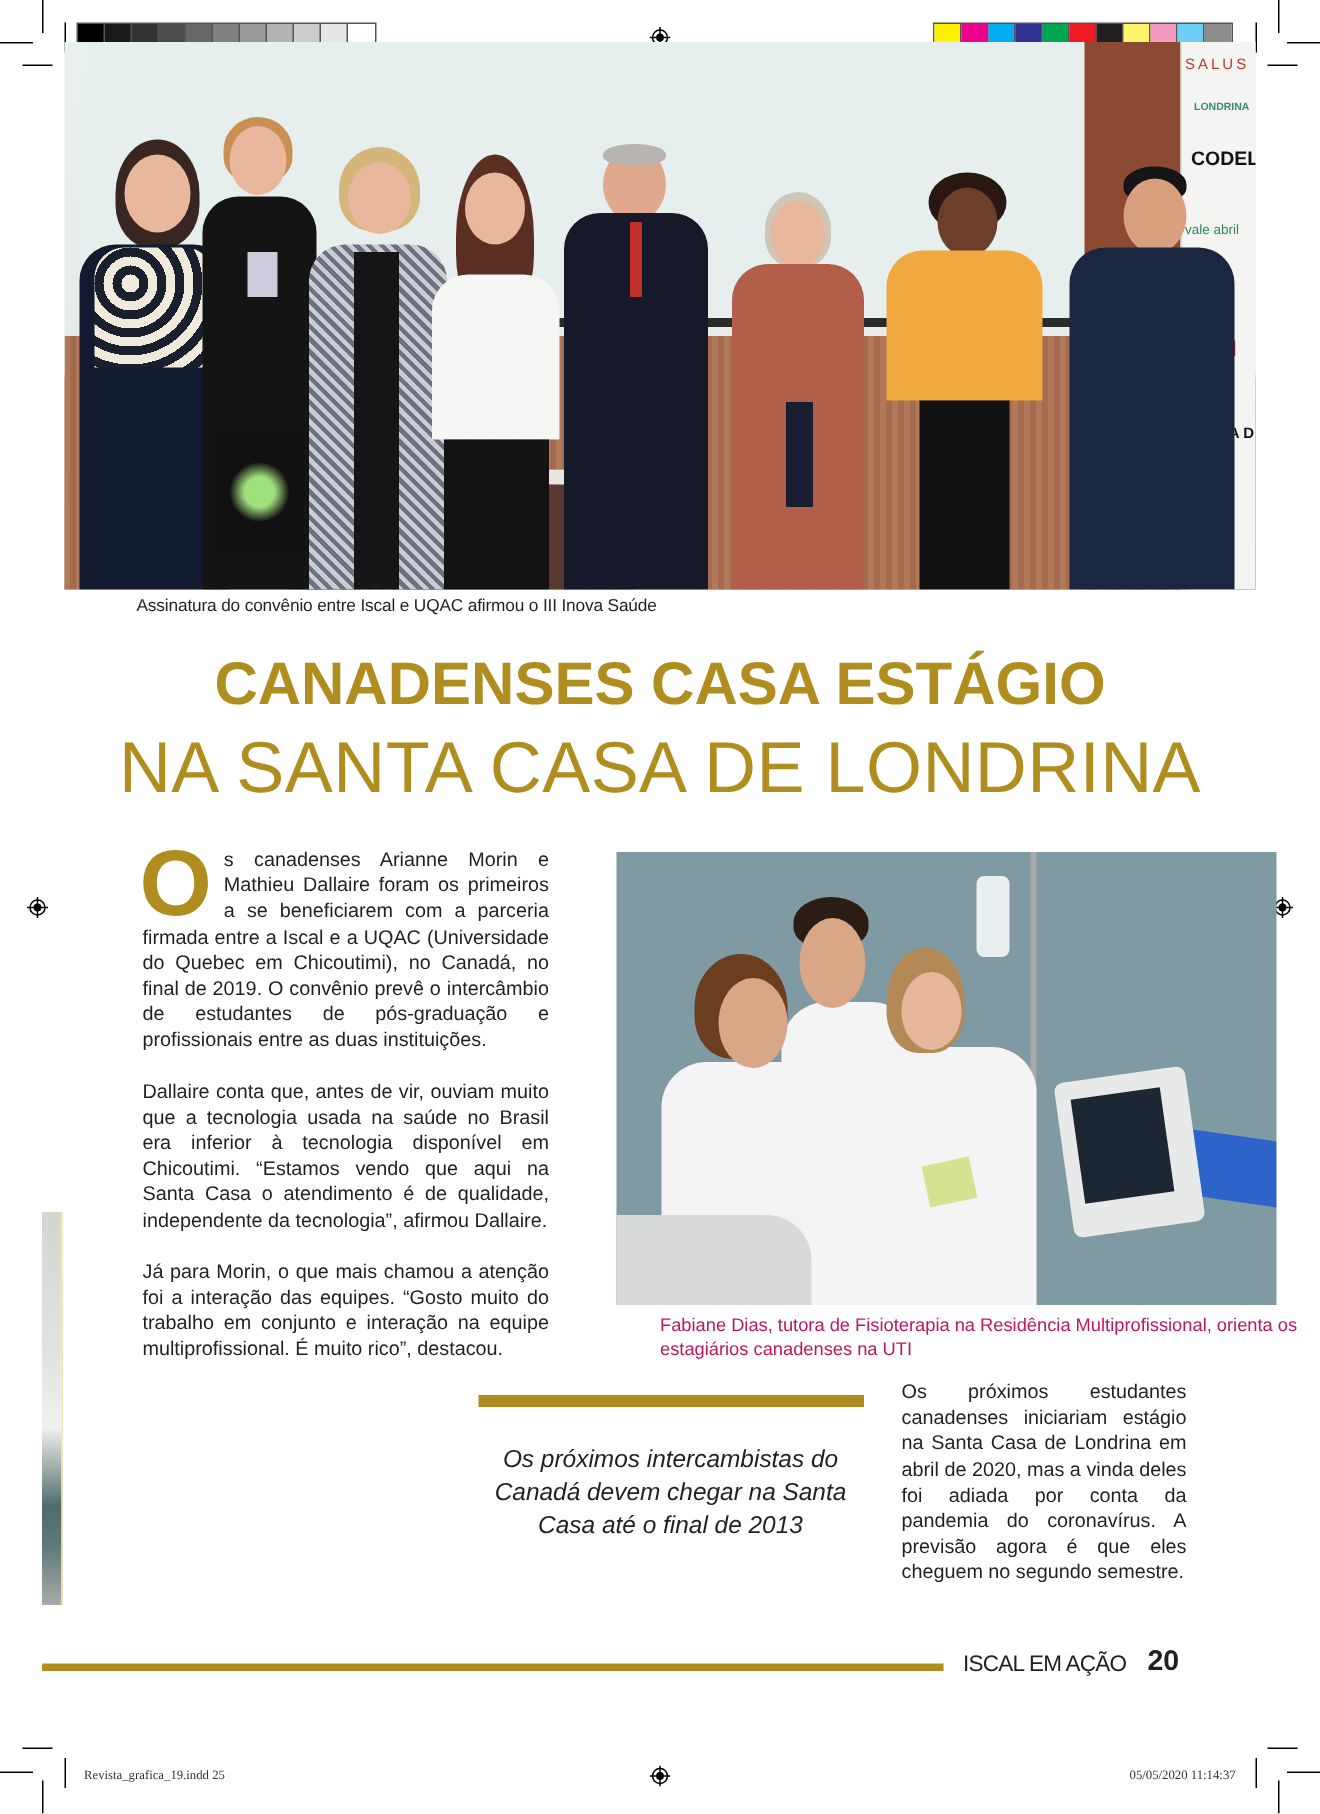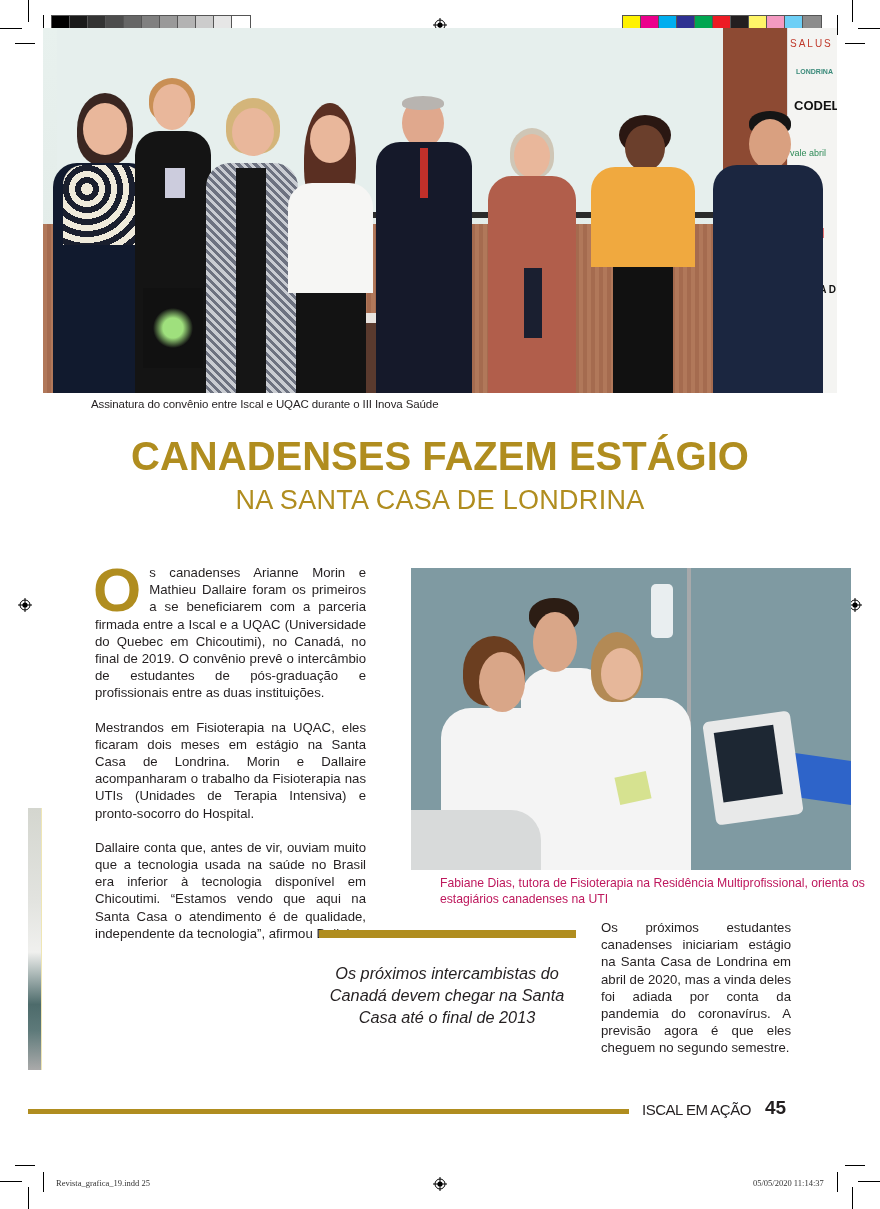--- a/index.html
+++ b/index.html
@@ -28,21 +28,21 @@
     .person .head { position: absolute; border-radius: 50%; background: #e9b79b; }
     .person .hair { position: absolute; border-radius: 50% 50% 40% 40%; }
     .person .body { position: absolute; bottom: 0; border-radius: 24px 24px 0 0; }
     .table-prop { position: absolute; left: 150px; top: 285px; width: 230px; height: 80px; background: #5a3a2e; border-top: 10px solid #e8e4e0; }
 
     .caption-top { position: absolute; left: 91px; top: 398px; font-size: 11.5px; color: #231f20; font-family: "Liberation Sans", sans-serif; letter-spacing: -0.1px; }
 
     
     .headline { position: absolute; left: 0; width: 880px; text-align: center; color: #b08d1f; font-family: "Liberation Sans", sans-serif; }
     .headline.l1 { top: 434px; font-size: 40px; font-weight: bold; letter-spacing: 0px; }
-    .headline.l2 { top: 485px; font-size: 27px; font-weight: normal; letter-spacing: 0.3px; }
+    .headline.l2 { top: 485px; font-size: 48px; font-weight: normal; letter-spacing: 0.3px; }
 
     
     .col { position: absolute; font-size: 13.2px; line-height: 17.2px; text-align: justify; font-family: "Liberation Sans", sans-serif; color: #231f20; }
     .col p { margin-bottom: 17px; }
     .col-left { left: 95px; top: 564px; width: 271px; }
     .dropcap { float: left; font-size: 62px; line-height: 48px; font-weight: bold; color: #b08d1f; margin: 2px 8px 0 -2px; font-family: "Liberation Sans", sans-serif; }
 
     
     .photo-right {
       position: absolute; left: 411px; top: 568px; width: 440px; height: 302px; overflow: hidden;
@@ -205,29 +205,29 @@
     <div class="head" style="left:34px;top:10px;width:40px;height:46px;background:#6b3f2c;"></div>
     <div class="body" style="left:0;top:52px;width:104px;height:100px;background:#f0a93f;"></div>
     <div style="position:absolute;left:22px;top:152px;width:60px;height:126px;background:#111;"></div>
   </div>
   <div class="person" style="left:670px;width:110px;height:282px;">
     <div class="hair" style="left:36px;top:0;width:42px;height:24px;background:#151515;"></div>
     <div class="head" style="left:36px;top:8px;width:42px;height:50px;background:#d9a080;"></div>
     <div class="body" style="left:0;top:54px;width:110px;height:228px;background:#1b2640;"></div>
   </div>
 </div>
-<div class="caption-top">Assinatura do convênio entre Iscal e UQAC durante o III Inova Saúde</div>
-
-<h1 class="headline l1">CANADENSES FAZEM ESTÁGIO</h1>
+<div class="caption-top">Assinatura do convênio entre Iscal e UQAC afirmou o III Inova Saúde</div>
+
+<h1 class="headline l1">CANADENSES CASA ESTÁGIO</h1>
 <h2 class="headline l2">NA SANTA CASA DE LONDRINA</h2>
 
 <div class="col col-left">
   <p><span class="dropcap">O</span><span>s canadenses Arianne Morin e Mathieu Dallaire foram os primeiros a se beneficiarem com a parceria firmada entre a Iscal e a UQAC (Universidade do Quebec em Chicoutimi), no Canadá, no final de 2019. O convênio prevê o intercâmbio de estudantes de pós-graduação e profissionais entre as duas instituições.</span></p>
-  <p>Mestrandos em Fisioterapia na UQAC, eles ficaram dois meses em estágio na Santa Casa de Londrina. Morin e Dallaire acompanharam o trabalho da Fisioterapia nas UTIs (Unidades de Terapia Intensiva) e pronto-socorro do Hospital.</p>
   <p>Dallaire conta que, antes de vir, ouviam muito que a tecnologia usada na saúde no Brasil era inferior à tecnologia disponível em Chicoutimi. “Estamos vendo que aqui na Santa Casa o atendimento é de qualidade, independente da tecnologia”, afirmou Dallaire.</p>
+  <p>Já para Morin, o que mais chamou a atenção foi a interação das equipes. “Gosto muito do trabalho em conjunto e interação na equipe multiprofissional. É muito rico”, destacou.</p>
 </div>
 
 <div class="photo-right" aria-label="Three health professionals in white coats looking at a ventilator monitor in an ICU">
   <div class="pole"></div>
   <div class="ivbag"></div>
   <div class="blue-pad"></div>
 
   <div class="coat" style="left:110px;top:100px;width:90px;height:202px;"></div>
   <div class="hairdk" style="left:118px;top:30px;width:50px;height:34px;background:#2c1d14;"></div>
   <div class="face" style="left:122px;top:44px;width:44px;height:60px;"></div>
@@ -251,16 +251,16 @@
 <div class="pull-quote">Os próximos intercambistas do Canadá devem chegar na Santa Casa até o final de 2013</div>
 
 <div class="col col-right">
   <p>Os próximos estudantes canadenses iniciariam estágio na Santa Casa de Londrina em abril de 2020, mas a vinda deles foi adiada por conta da pandemia do coronavírus. A previsão agora é que eles cheguem no segundo semestre.</p>
 </div>
 
 <div class="sliver"></div>
 
 <div class="footer-rule"></div>
 <div class="footer-mag">ISCAL EM AÇÃO</div>
-<div class="footer-page">45</div>
+<div class="footer-page">20</div>
 
 <div class="slug" style="left:56px;">Revista_grafica_19.indd   25</div>
 <div class="slug" style="left:753px;">05/05/2020   11:14:37</div>
 
 </body></html>

